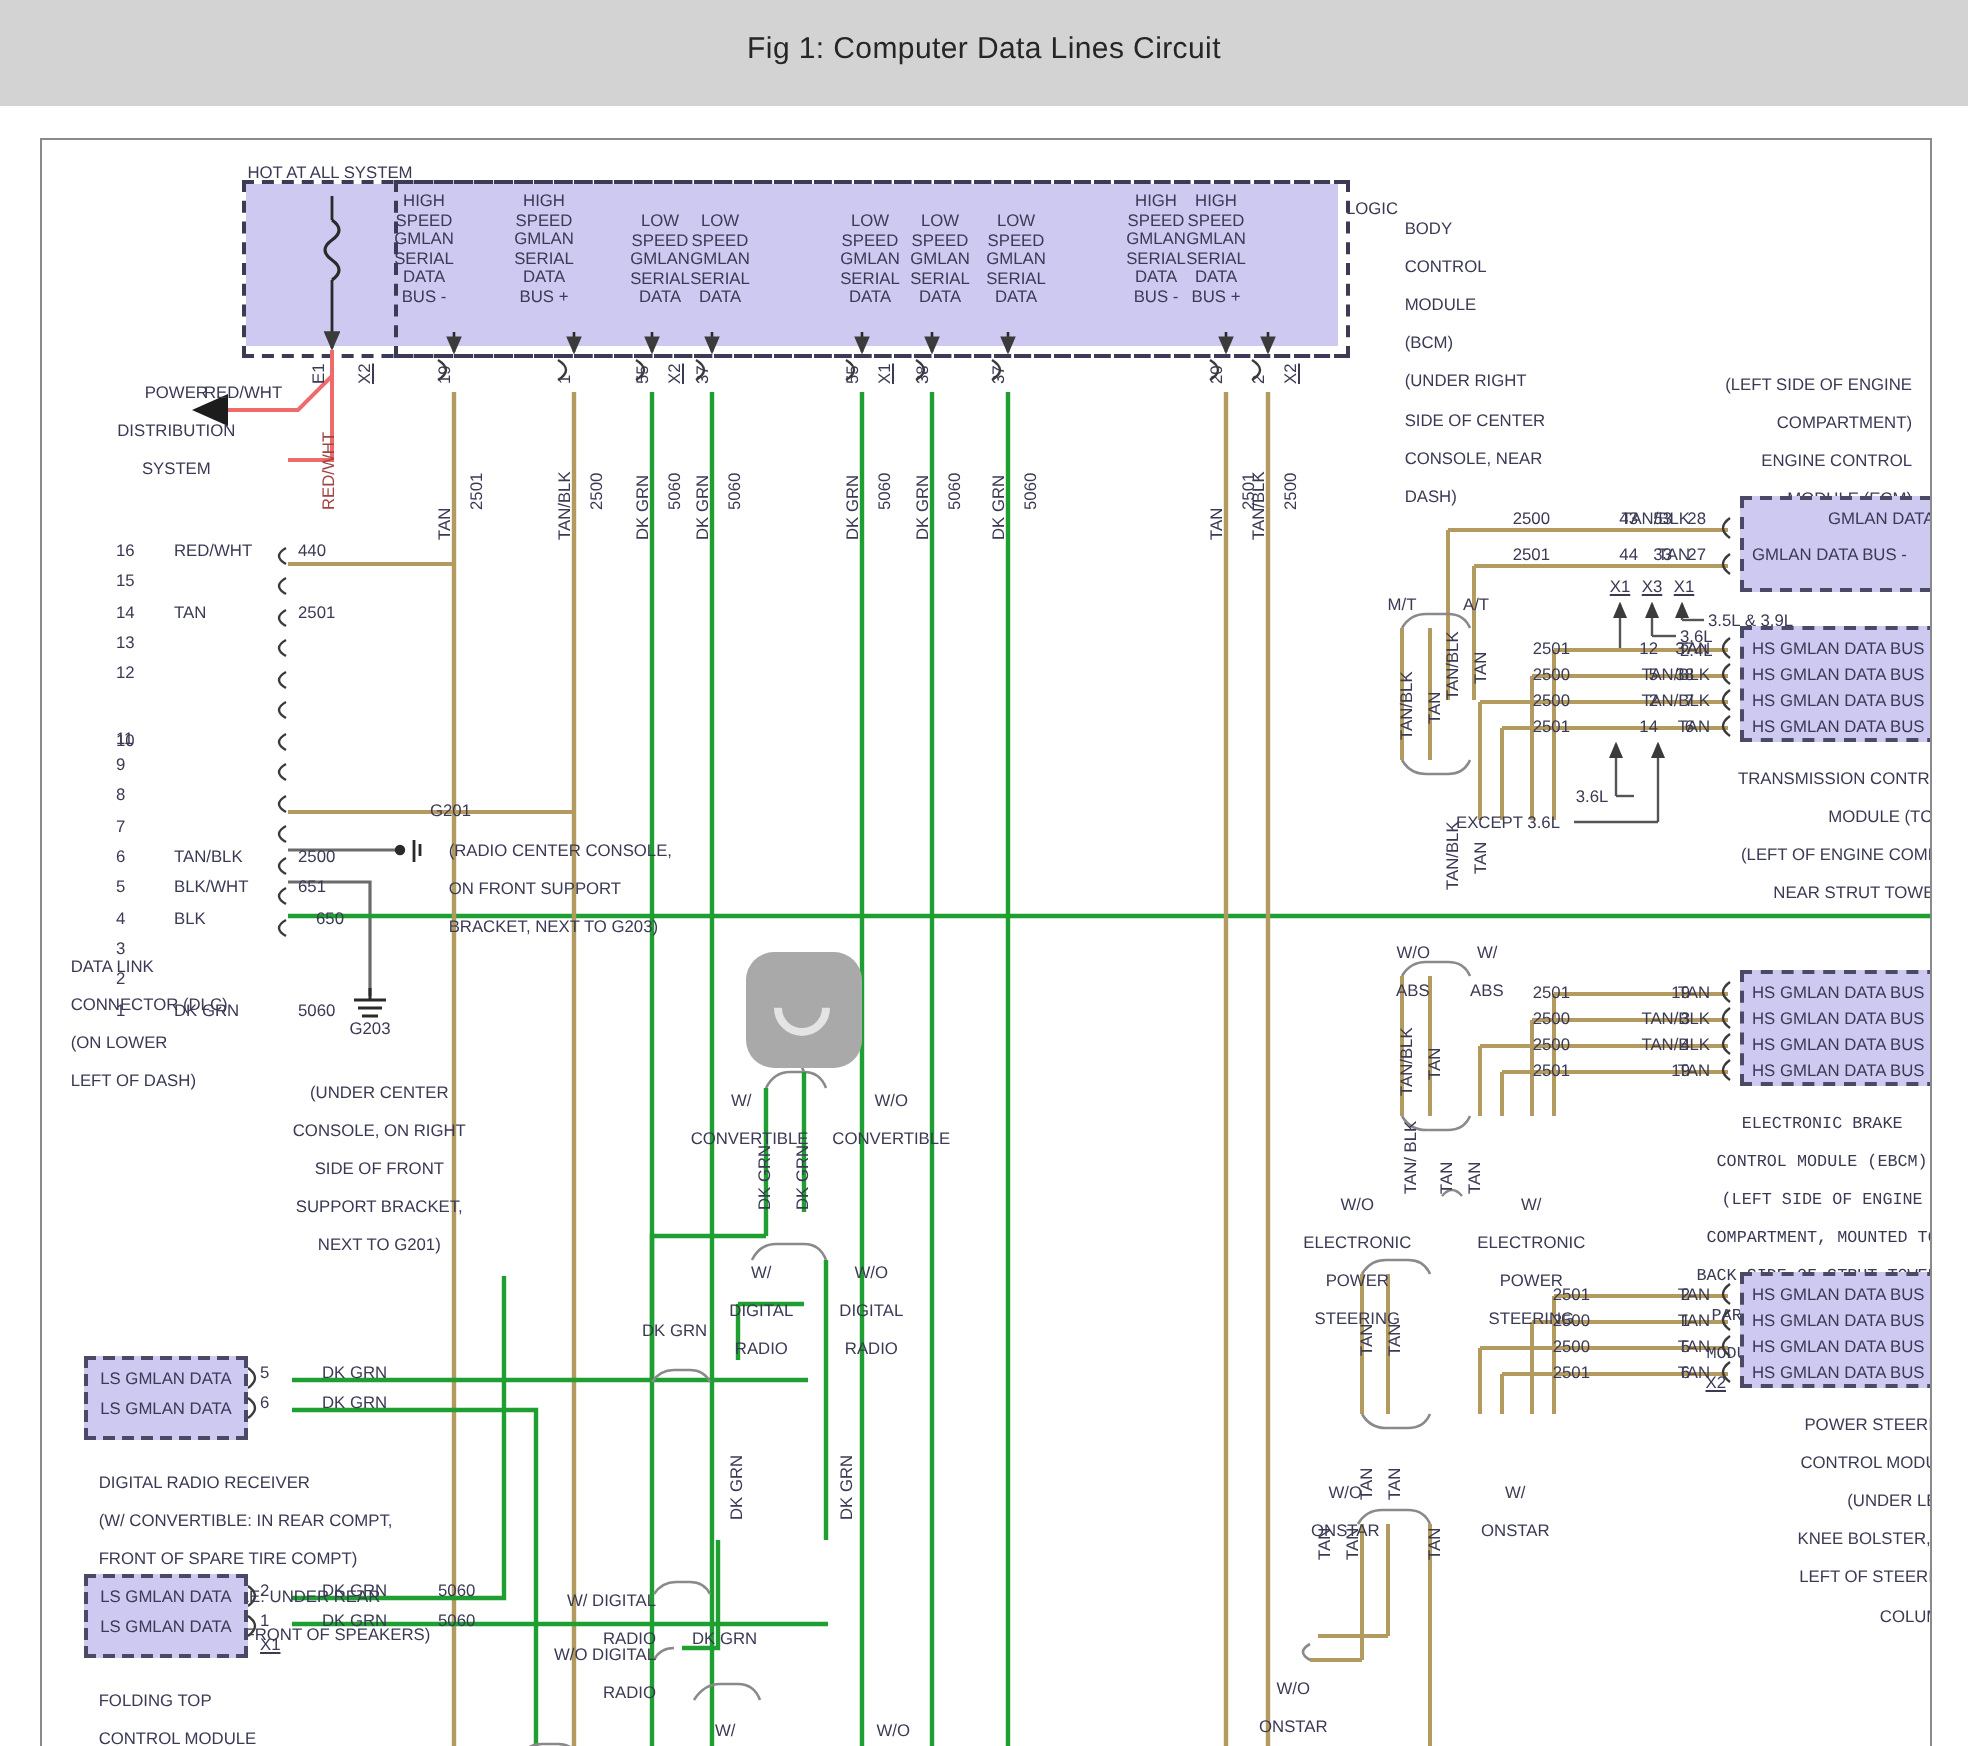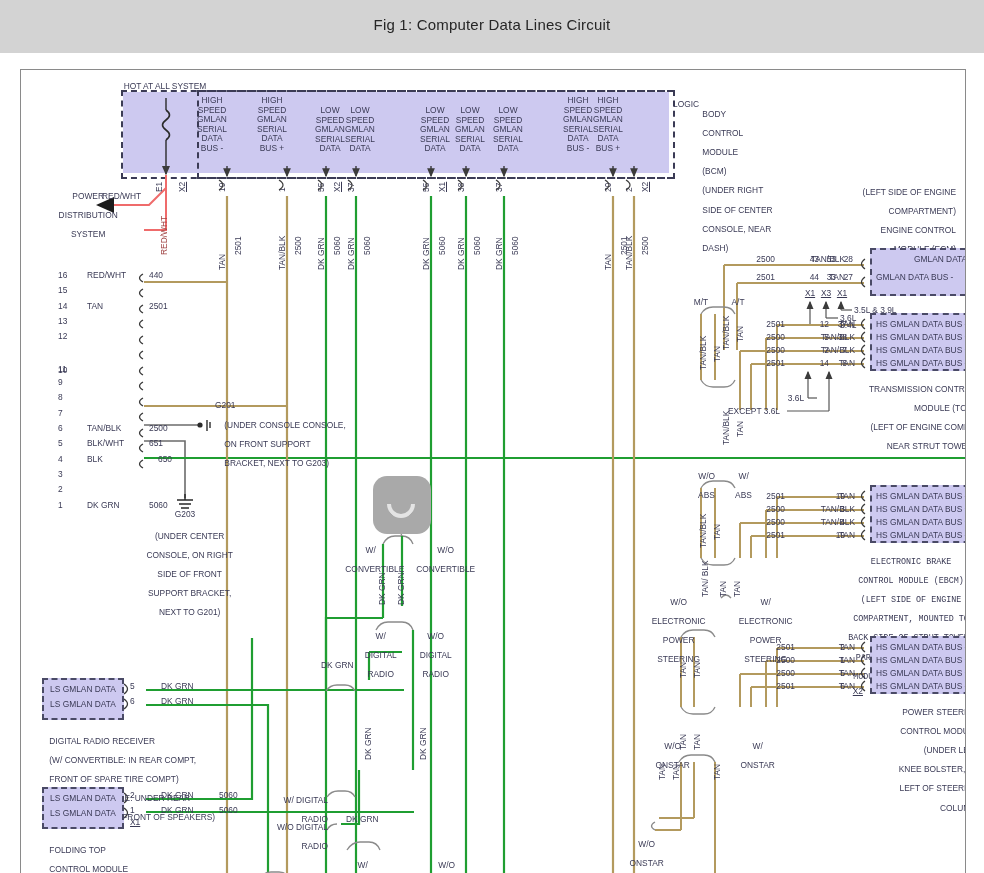--- a/index.html
+++ b/index.html
@@ -346,29 +346,35 @@
         <div class="t" style="left:37px;top:384.6px;">4</div>
         <div class="t" style="left:66px;top:384.6px;">BLK</div>
         <div class="t" style="left:137px;top:384.6px;">650</div>
         <div class="t" style="left:37px;top:399.9px;">3</div>
         <div class="t" style="left:37px;top:415.20000000000005px;">2</div>
         <div class="t" style="left:37px;top:430.5px;">1</div>
         <div class="t" style="left:66px;top:430.5px;">DK GRN</div>
         <div class="t" style="left:128px;top:430.5px;">5060</div>
       </div>
 
+  <div class="t" style="left:5px;top:399px;width:130px;">
+    <span>DATA LINK</span><br>
+    <span>CONNECTOR (DLC)</span><br>
+    <span>(ON LOWER</span><br>
+    <span>LEFT OF DASH)</span>
+  </div>
 
   <div class="t" style="left:194px;top:331px;">G201</div>
   <div class="t" style="left:194px;top:341px;width:150px;">
-    <span>(UNDER CONSOLE CONSOLE,</span><br>
+    <span>(RADIO CENTER CONSOLE,</span><br>
     <span>ON FRONT SUPPORT</span><br>
     <span>BRACKET, NEXT TO G203)</span>
   </div>
   <div class="t c" style="left:124px;top:440px;width:80px;">G203</div>
-  <div class="t c" style="left:99px;top:452px;width:130px;">
+  <div class="t c" style="left:99px;top:462px;width:130px;">
     <span>(UNDER CENTER</span><br>
     <span>CONSOLE, ON RIGHT</span><br>
     <span>SIDE OF FRONT</span><br>
     <span>SUPPORT BRACKET,</span><br>
     <span>NEXT TO G201)</span>
   </div>
 
   <div id="spinner">
     <div class="ring"></div>
   </div>

